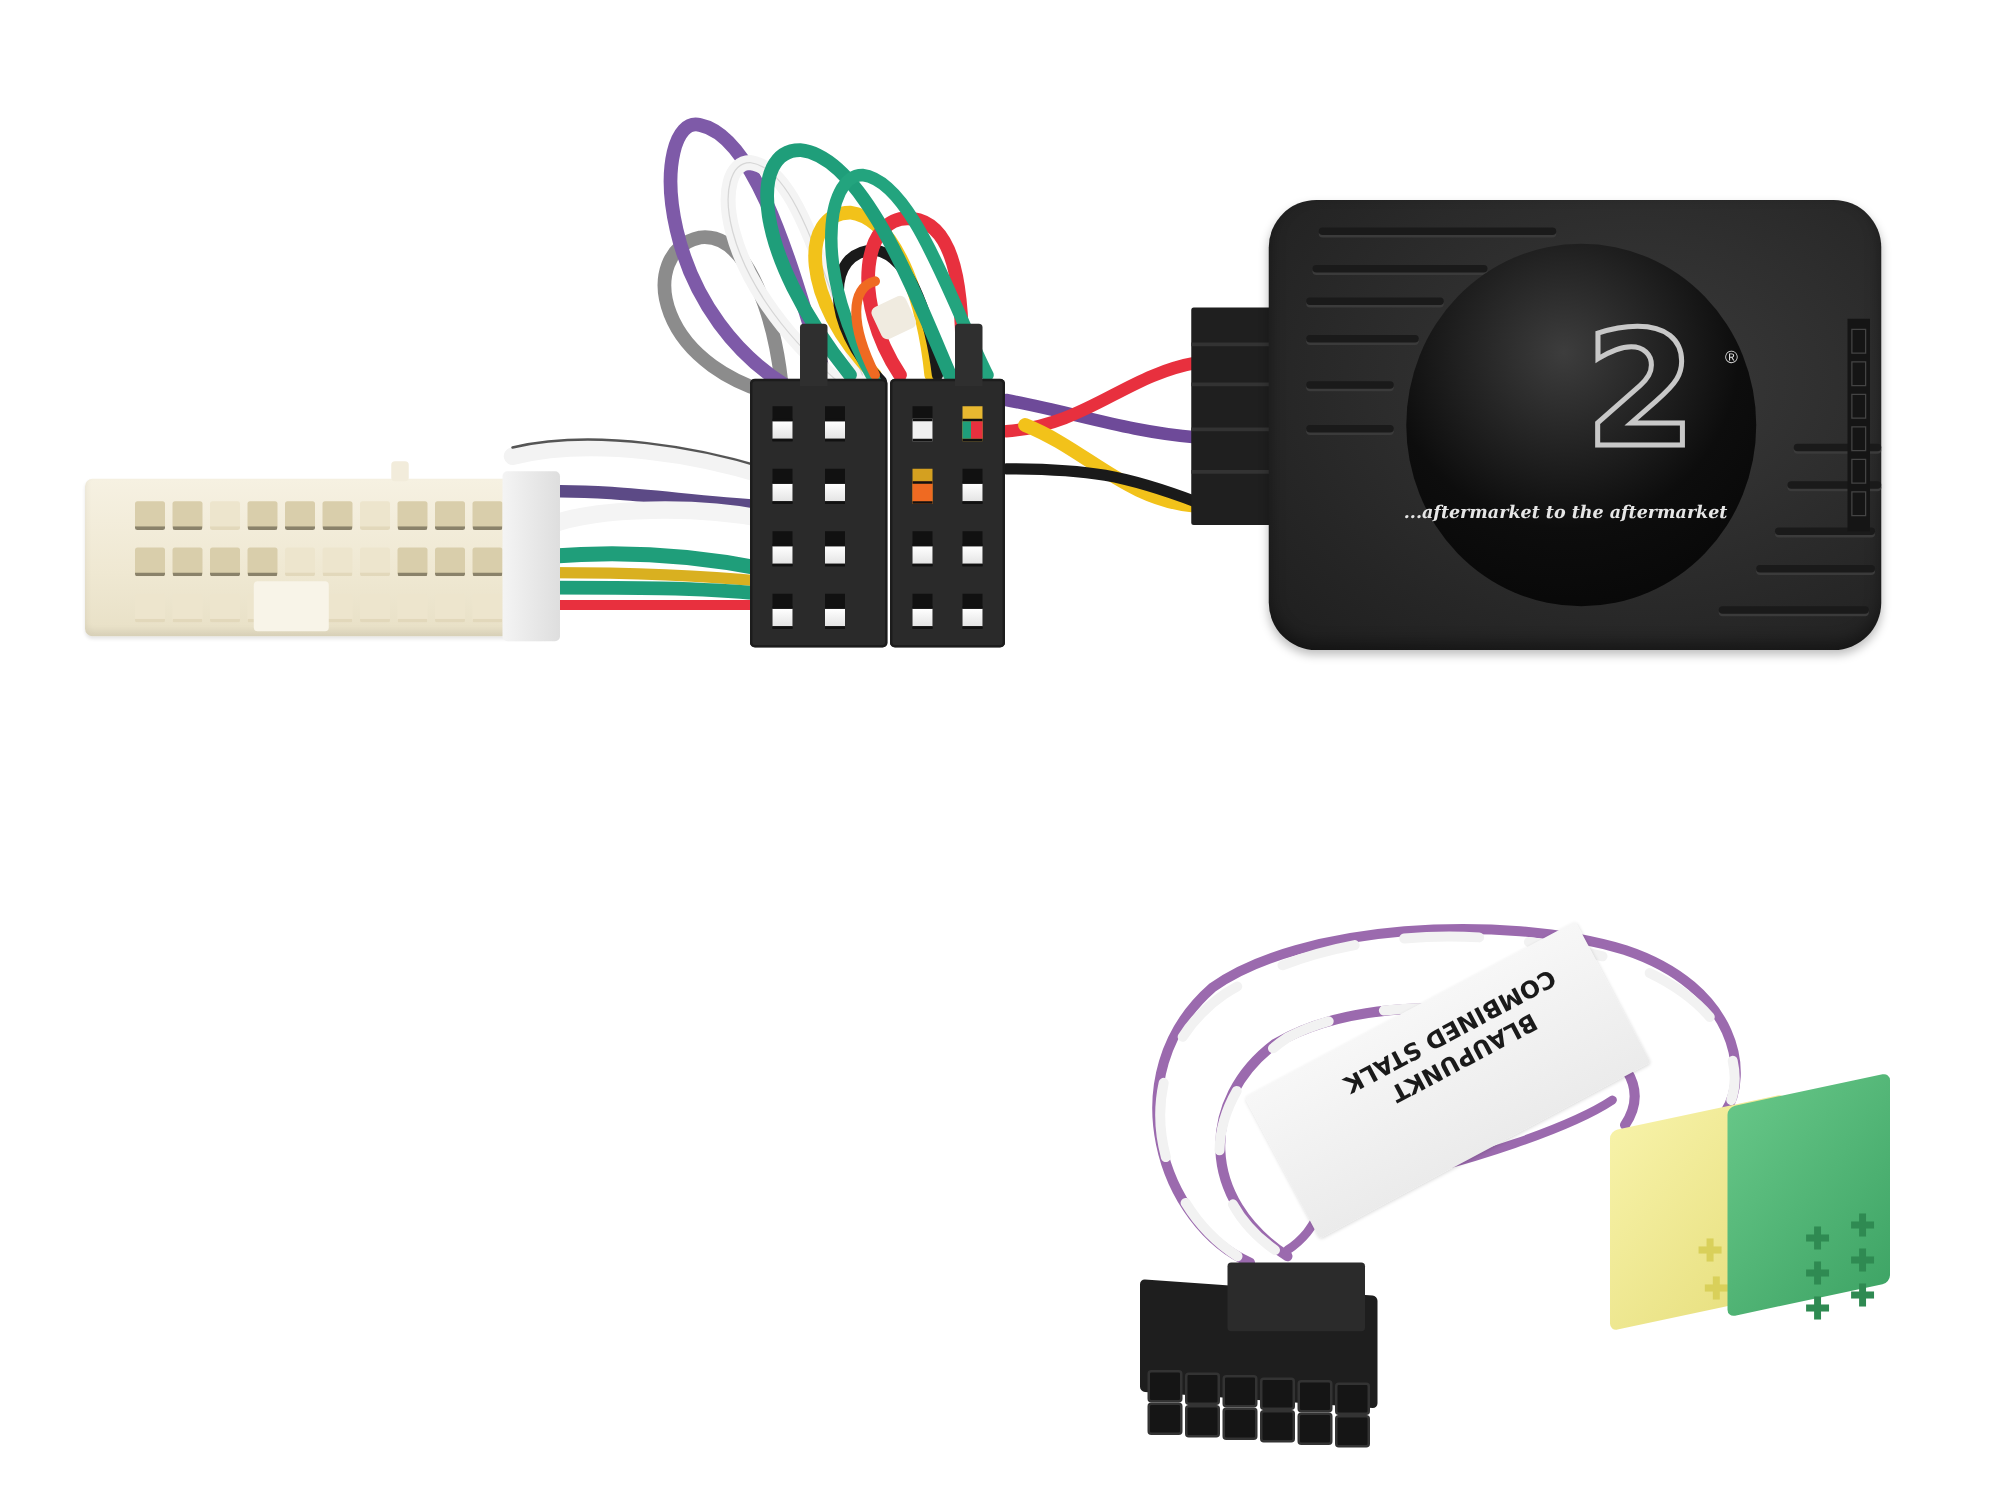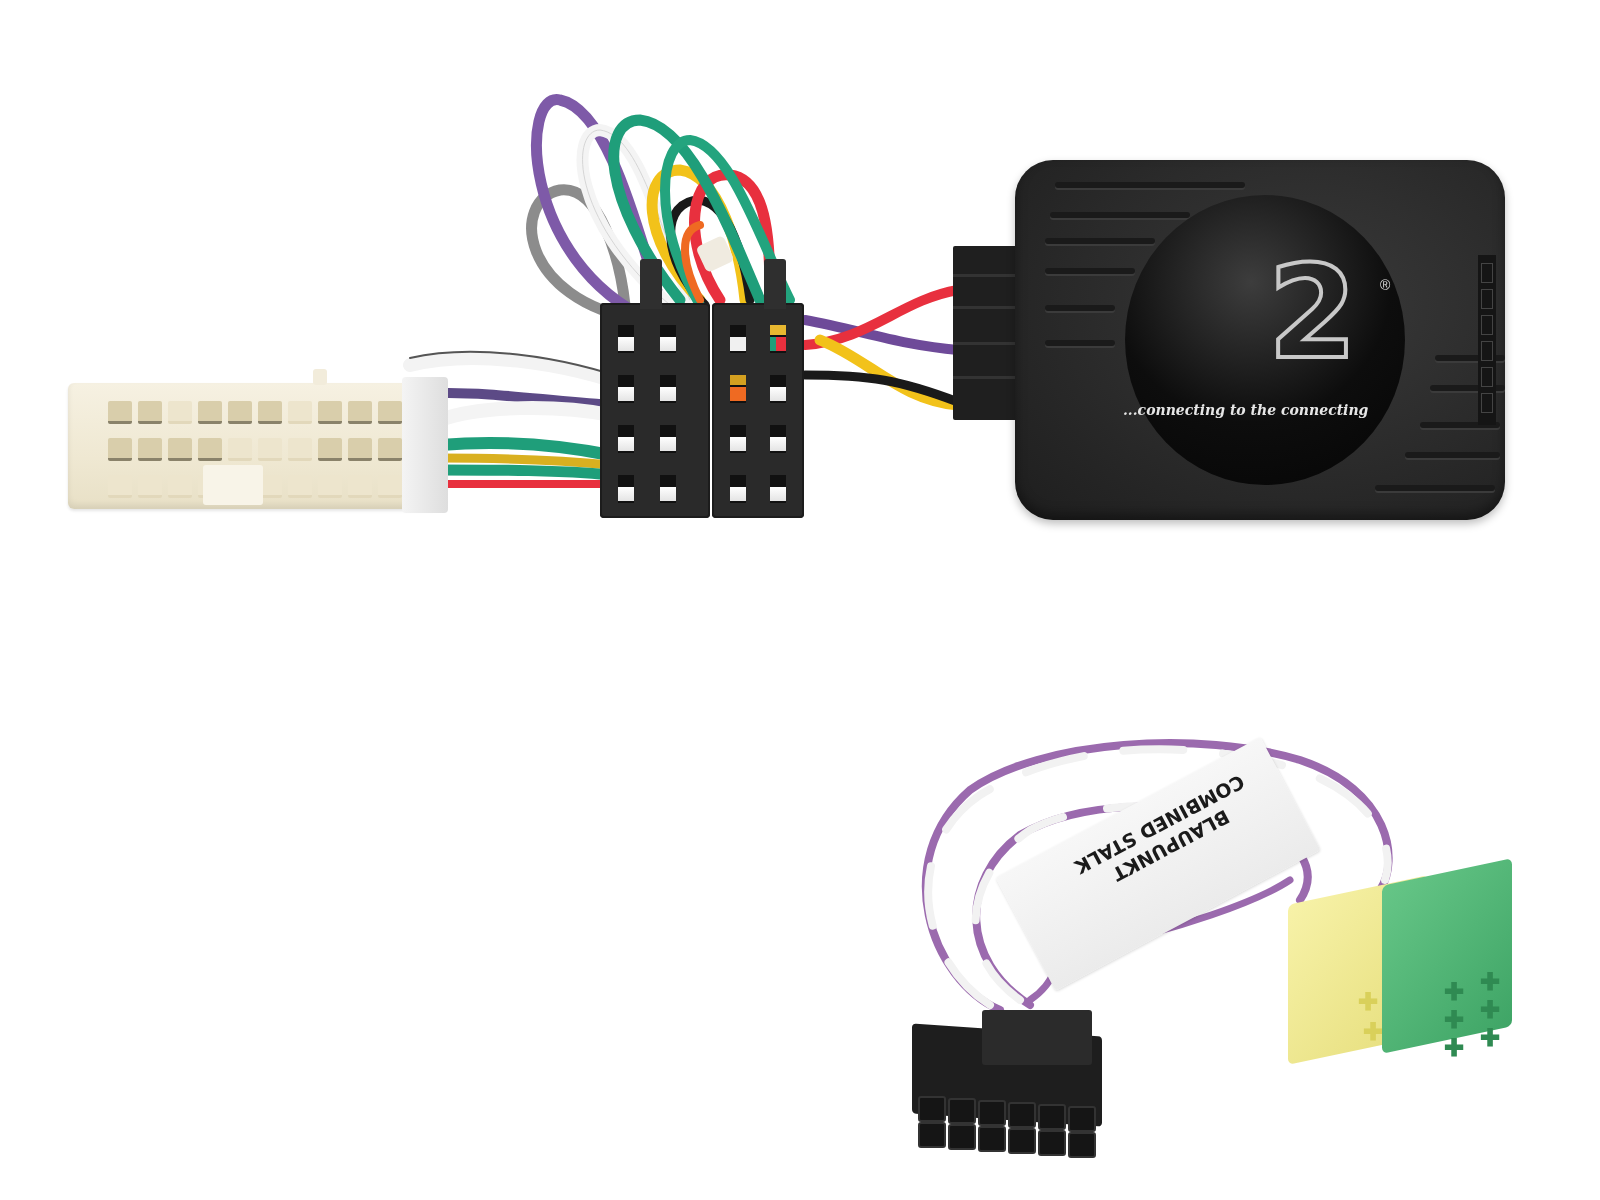--- a/index.html
+++ b/index.html
@@ -250,21 +250,21 @@
   <div class="grip" style="left:30px; top:180px; width:70px;"></div>
   <div class="grip" style="left:420px; top:195px; width:70px;"></div>
   <div class="grip" style="left:415px; top:225px; width:75px;"></div>
   <div class="grip" style="left:405px; top:262px; width:80px;"></div>
   <div class="grip" style="left:390px; top:292px; width:95px;"></div>
   <div class="grip" style="left:360px; top:325px; width:120px;"></div>
 
   <div class="badge">
     <div class="logo-2">2</div>
     <div class="logo-reg">®</div>
-    <div class="logo-tag" style="left:-2px;">...connecting to the connecting</div>
+    <div class="logo-tag" style="left:-2px;">...aftermarket to the aftermarket</div>
   </div>
 </div>
 
 <div class="abs port-right">
   <div class="cell" style="top:8px;"></div>
   <div class="cell" style="top:34px;"></div>
   <div class="cell" style="top:60px;"></div>
   <div class="cell" style="top:86px;"></div>
   <div class="cell" style="top:112px;"></div>
   <div class="cell" style="top:138px;"></div>

